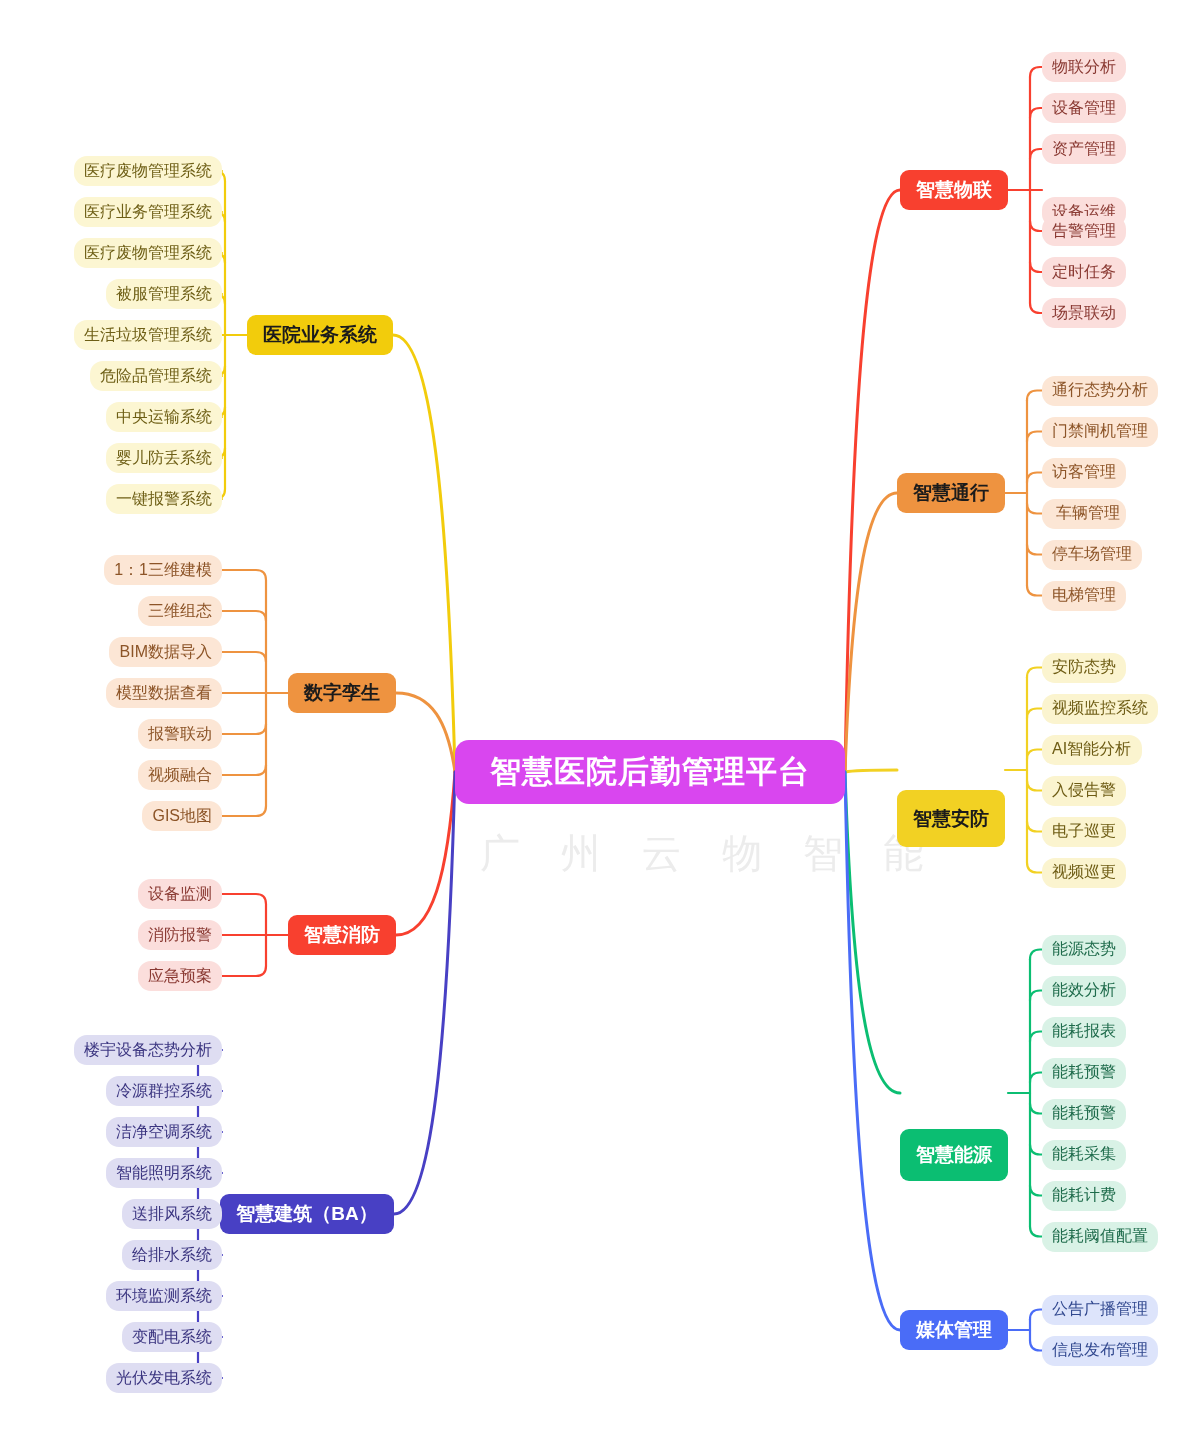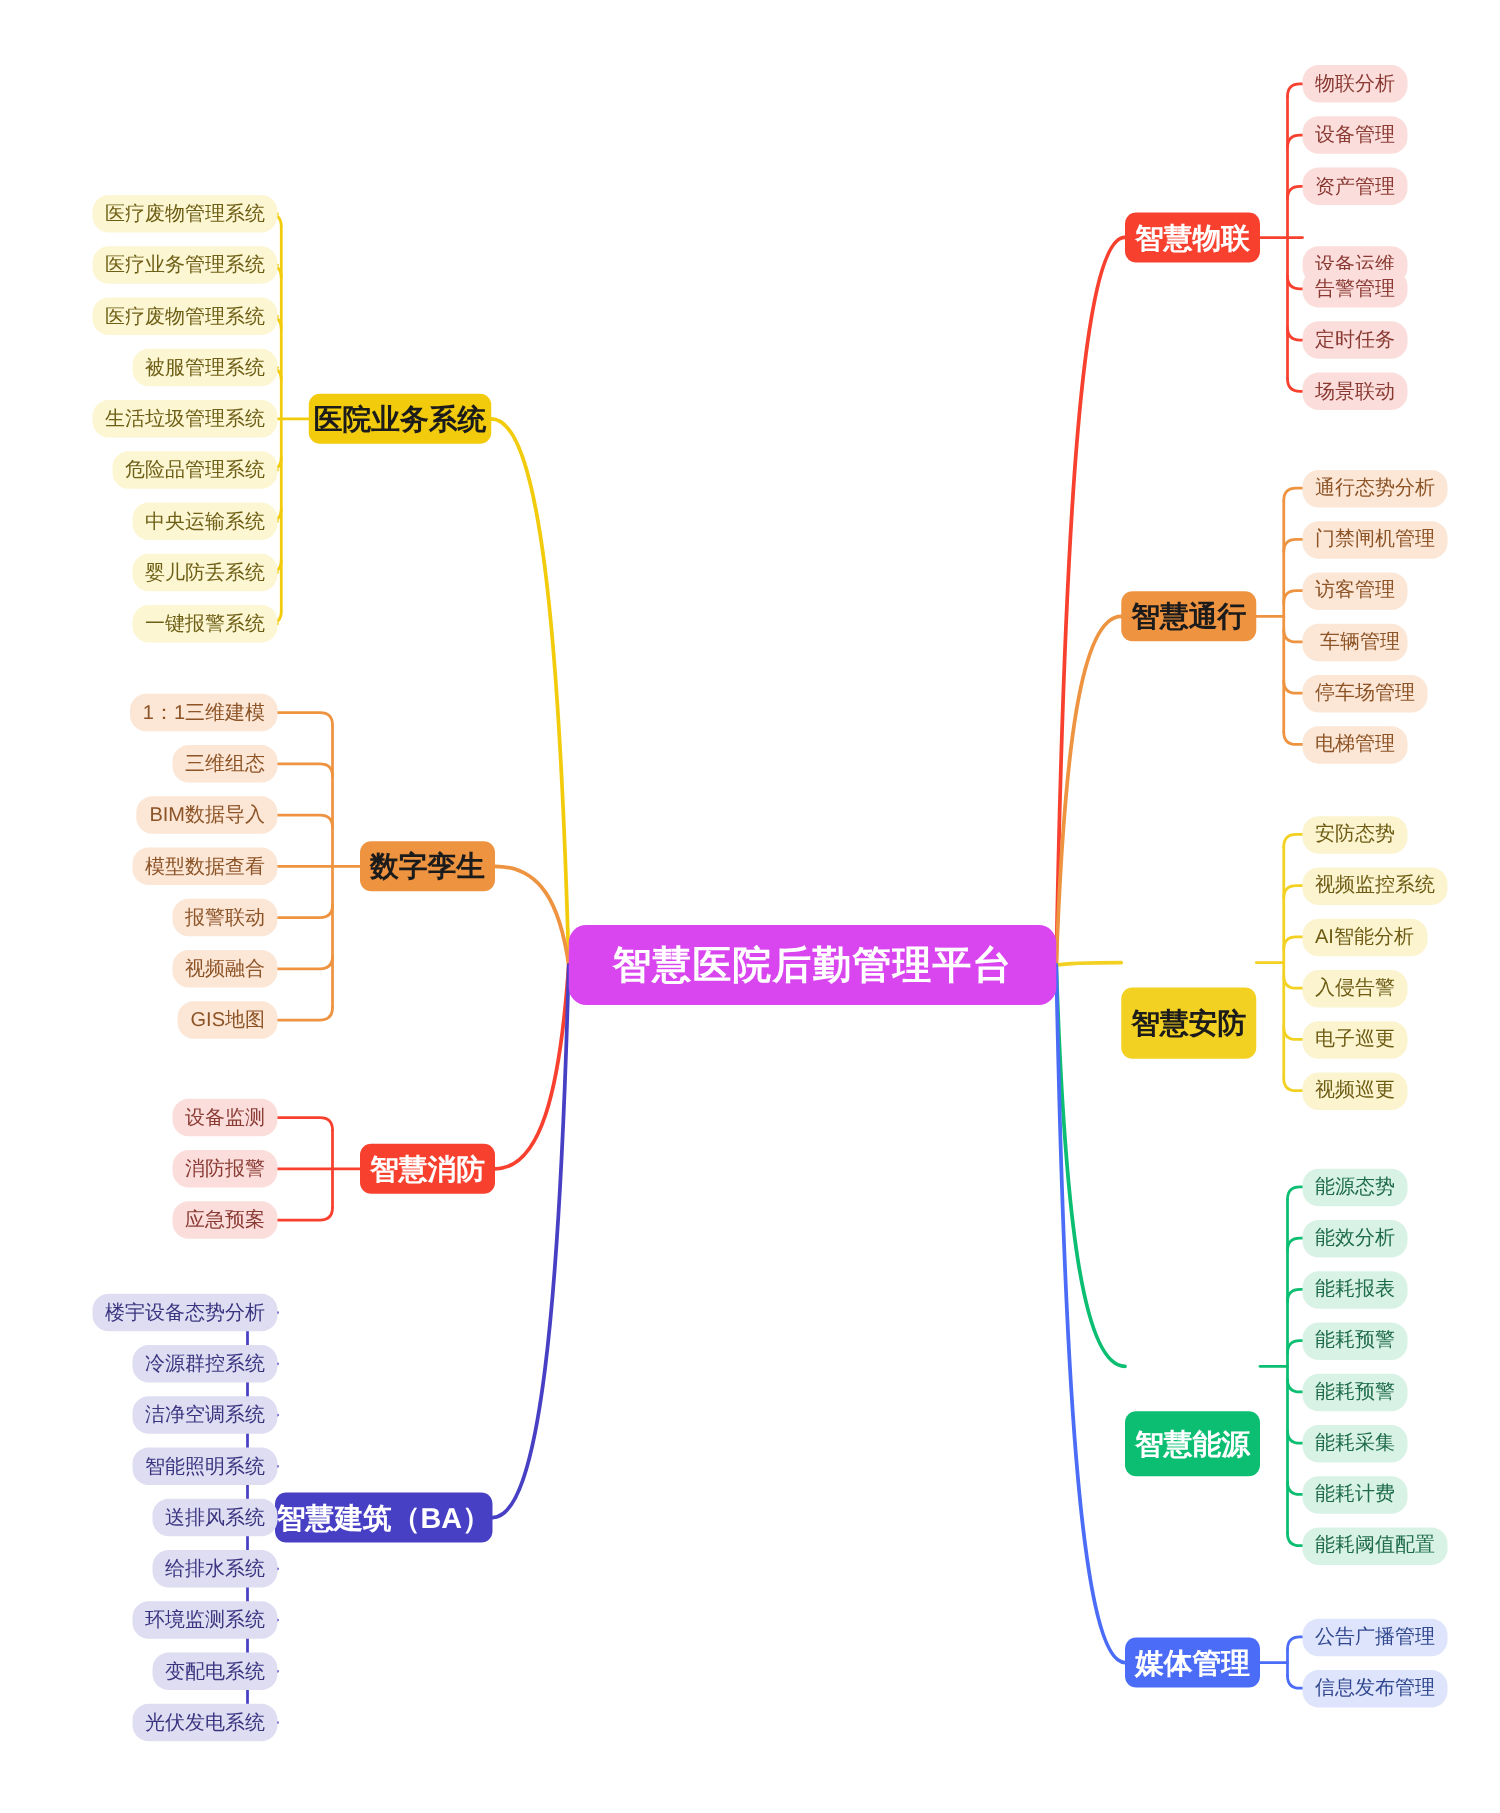--- a/index.html
+++ b/index.html
@@ -25,21 +25,21 @@
   }
 
   
   .root{
     background:#d946ef; color:#ffffff; font-size:31px; font-weight:600;
     border-radius:14px; padding:0 26px; height:64px; letter-spacing:1px;
   }
 
   
   .branch{
-    height:40px; padding:0 16px; font-size:23px; font-weight:700;
+    height:40px; padding:0 16px; font-size:19px; font-weight:700;
     border-radius:9px;
   }
   .b-red    { background:#F8402F; color:#ffffff; }
   .b-orange { background:#EE9340; color:#1b1b1b; }
   .b-gold   { background:#F2D123; color:#1b1b1b; }
   .b-green  { background:#0BBE72; color:#ffffff; }
   .b-blue   { background:#4A6CF7; color:#ffffff; }
   .b-yellow { background:#F2CC0C; color:#1b1b1b; }
   .b-indigo { background:#4840C4; color:#ffffff; }
 
@@ -144,20 +144,21 @@
       <path d="M 198 1101 Q 198 1091, 188 1091 L 222 1091" stroke="#4840C4" stroke-width="2.2" fill="none" stroke-linecap="round" stroke-linejoin="round"></path>
       <path d="M 198 1142 Q 198 1132, 188 1132 L 222 1132" stroke="#4840C4" stroke-width="2.2" fill="none" stroke-linecap="round" stroke-linejoin="round"></path>
       <path d="M 198 1183 Q 198 1173, 188 1173 L 222 1173" stroke="#4840C4" stroke-width="2.2" fill="none" stroke-linecap="round" stroke-linejoin="round"></path>
       <path d="M 198 1214 L 222 1214" stroke="#4840C4" stroke-width="2.2" fill="none" stroke-linecap="round" stroke-linejoin="round"></path>
       <path d="M 198 1245 Q 198 1255, 188 1255 L 222 1255" stroke="#4840C4" stroke-width="2.2" fill="none" stroke-linecap="round" stroke-linejoin="round"></path>
       <path d="M 198 1286 Q 198 1296, 188 1296 L 222 1296" stroke="#4840C4" stroke-width="2.2" fill="none" stroke-linecap="round" stroke-linejoin="round"></path>
       <path d="M 198 1327 Q 198 1337, 188 1337 L 222 1337" stroke="#4840C4" stroke-width="2.2" fill="none" stroke-linecap="round" stroke-linejoin="round"></path>
       <path d="M 198 1368 Q 198 1378, 188 1378 L 222 1378" stroke="#4840C4" stroke-width="2.2" fill="none" stroke-linecap="round" stroke-linejoin="round"></path>
     </svg>
 
+  <div class="watermark">广 州 云 物 智 能</div>
 
   <div class="node root" id="root-node" style="left: 455px; top: 740px; width: 390px; height: 64px;">智慧医院后勤管理平台</div>
 
   <div id="branch-layer">
       <div class="node branch b-red" style="left: 900px; top: 170px; width: 108px; height: 40px;">
         <span>智慧物联</span>
       </div>
       <div class="node leaf l-red align-left" style="left: 1042px; top: 52px; width: 84px; height: 30px;">
         <span>物联分析</span>
       </div>

